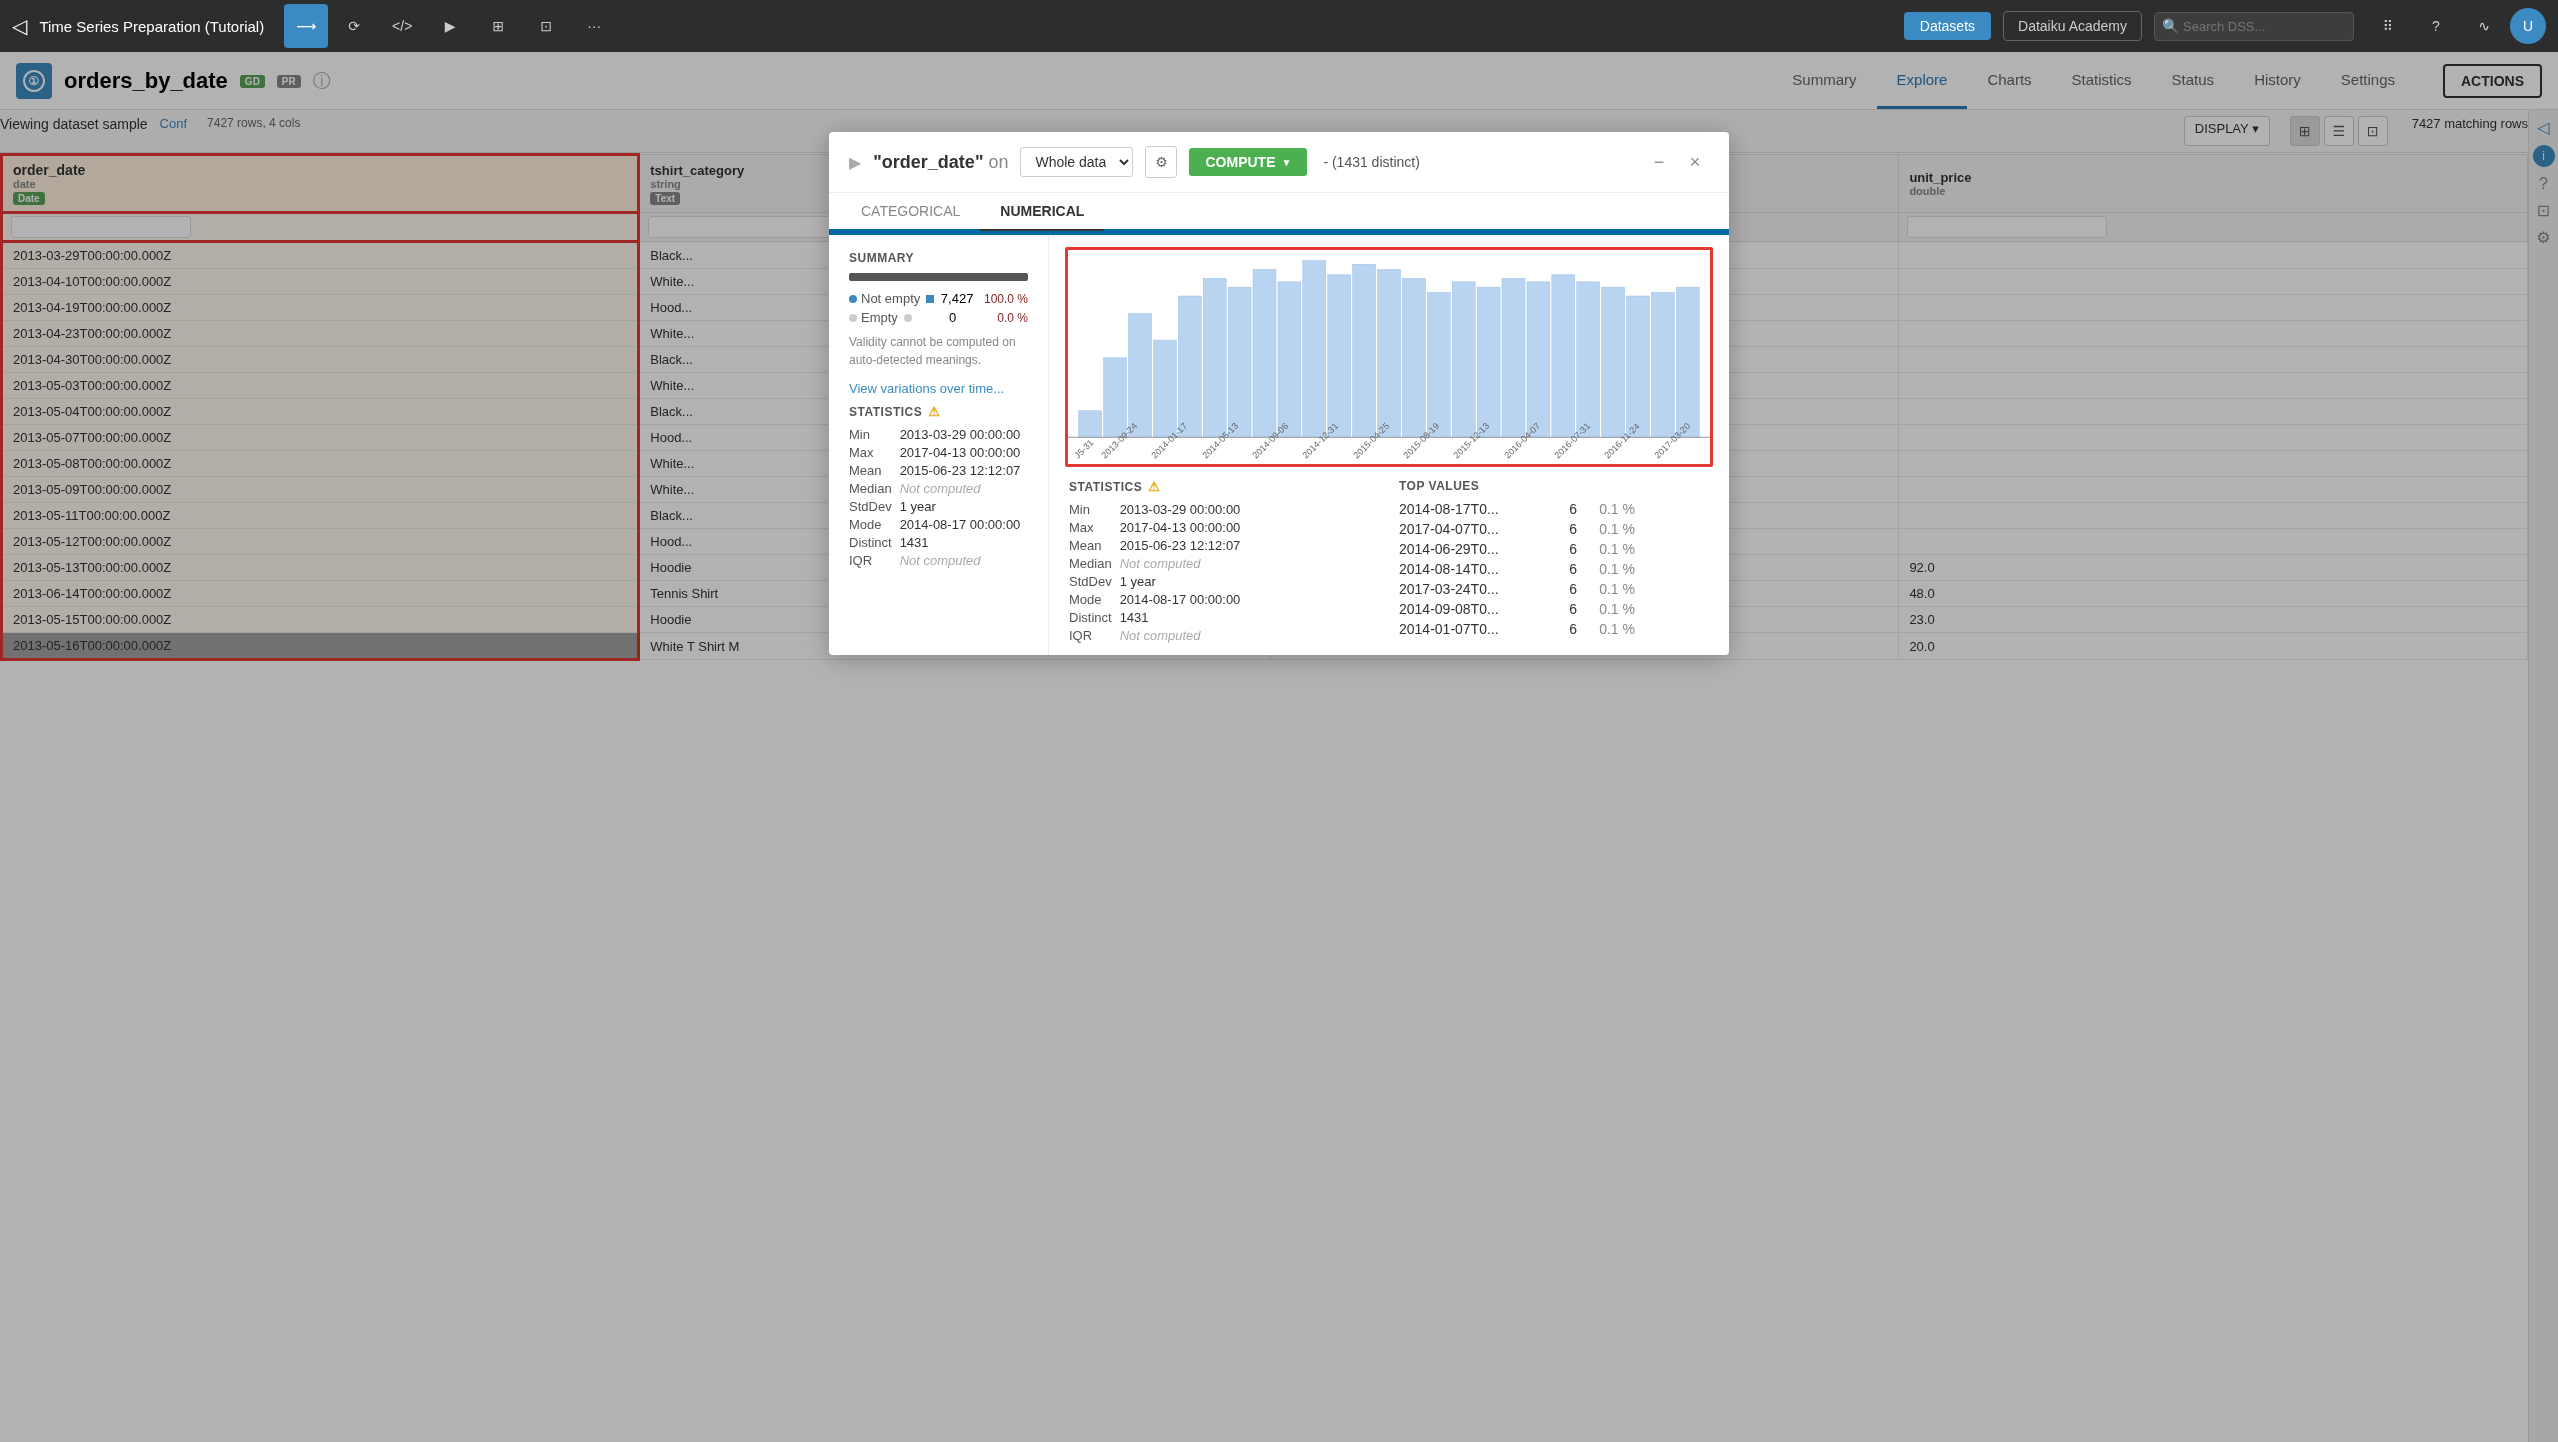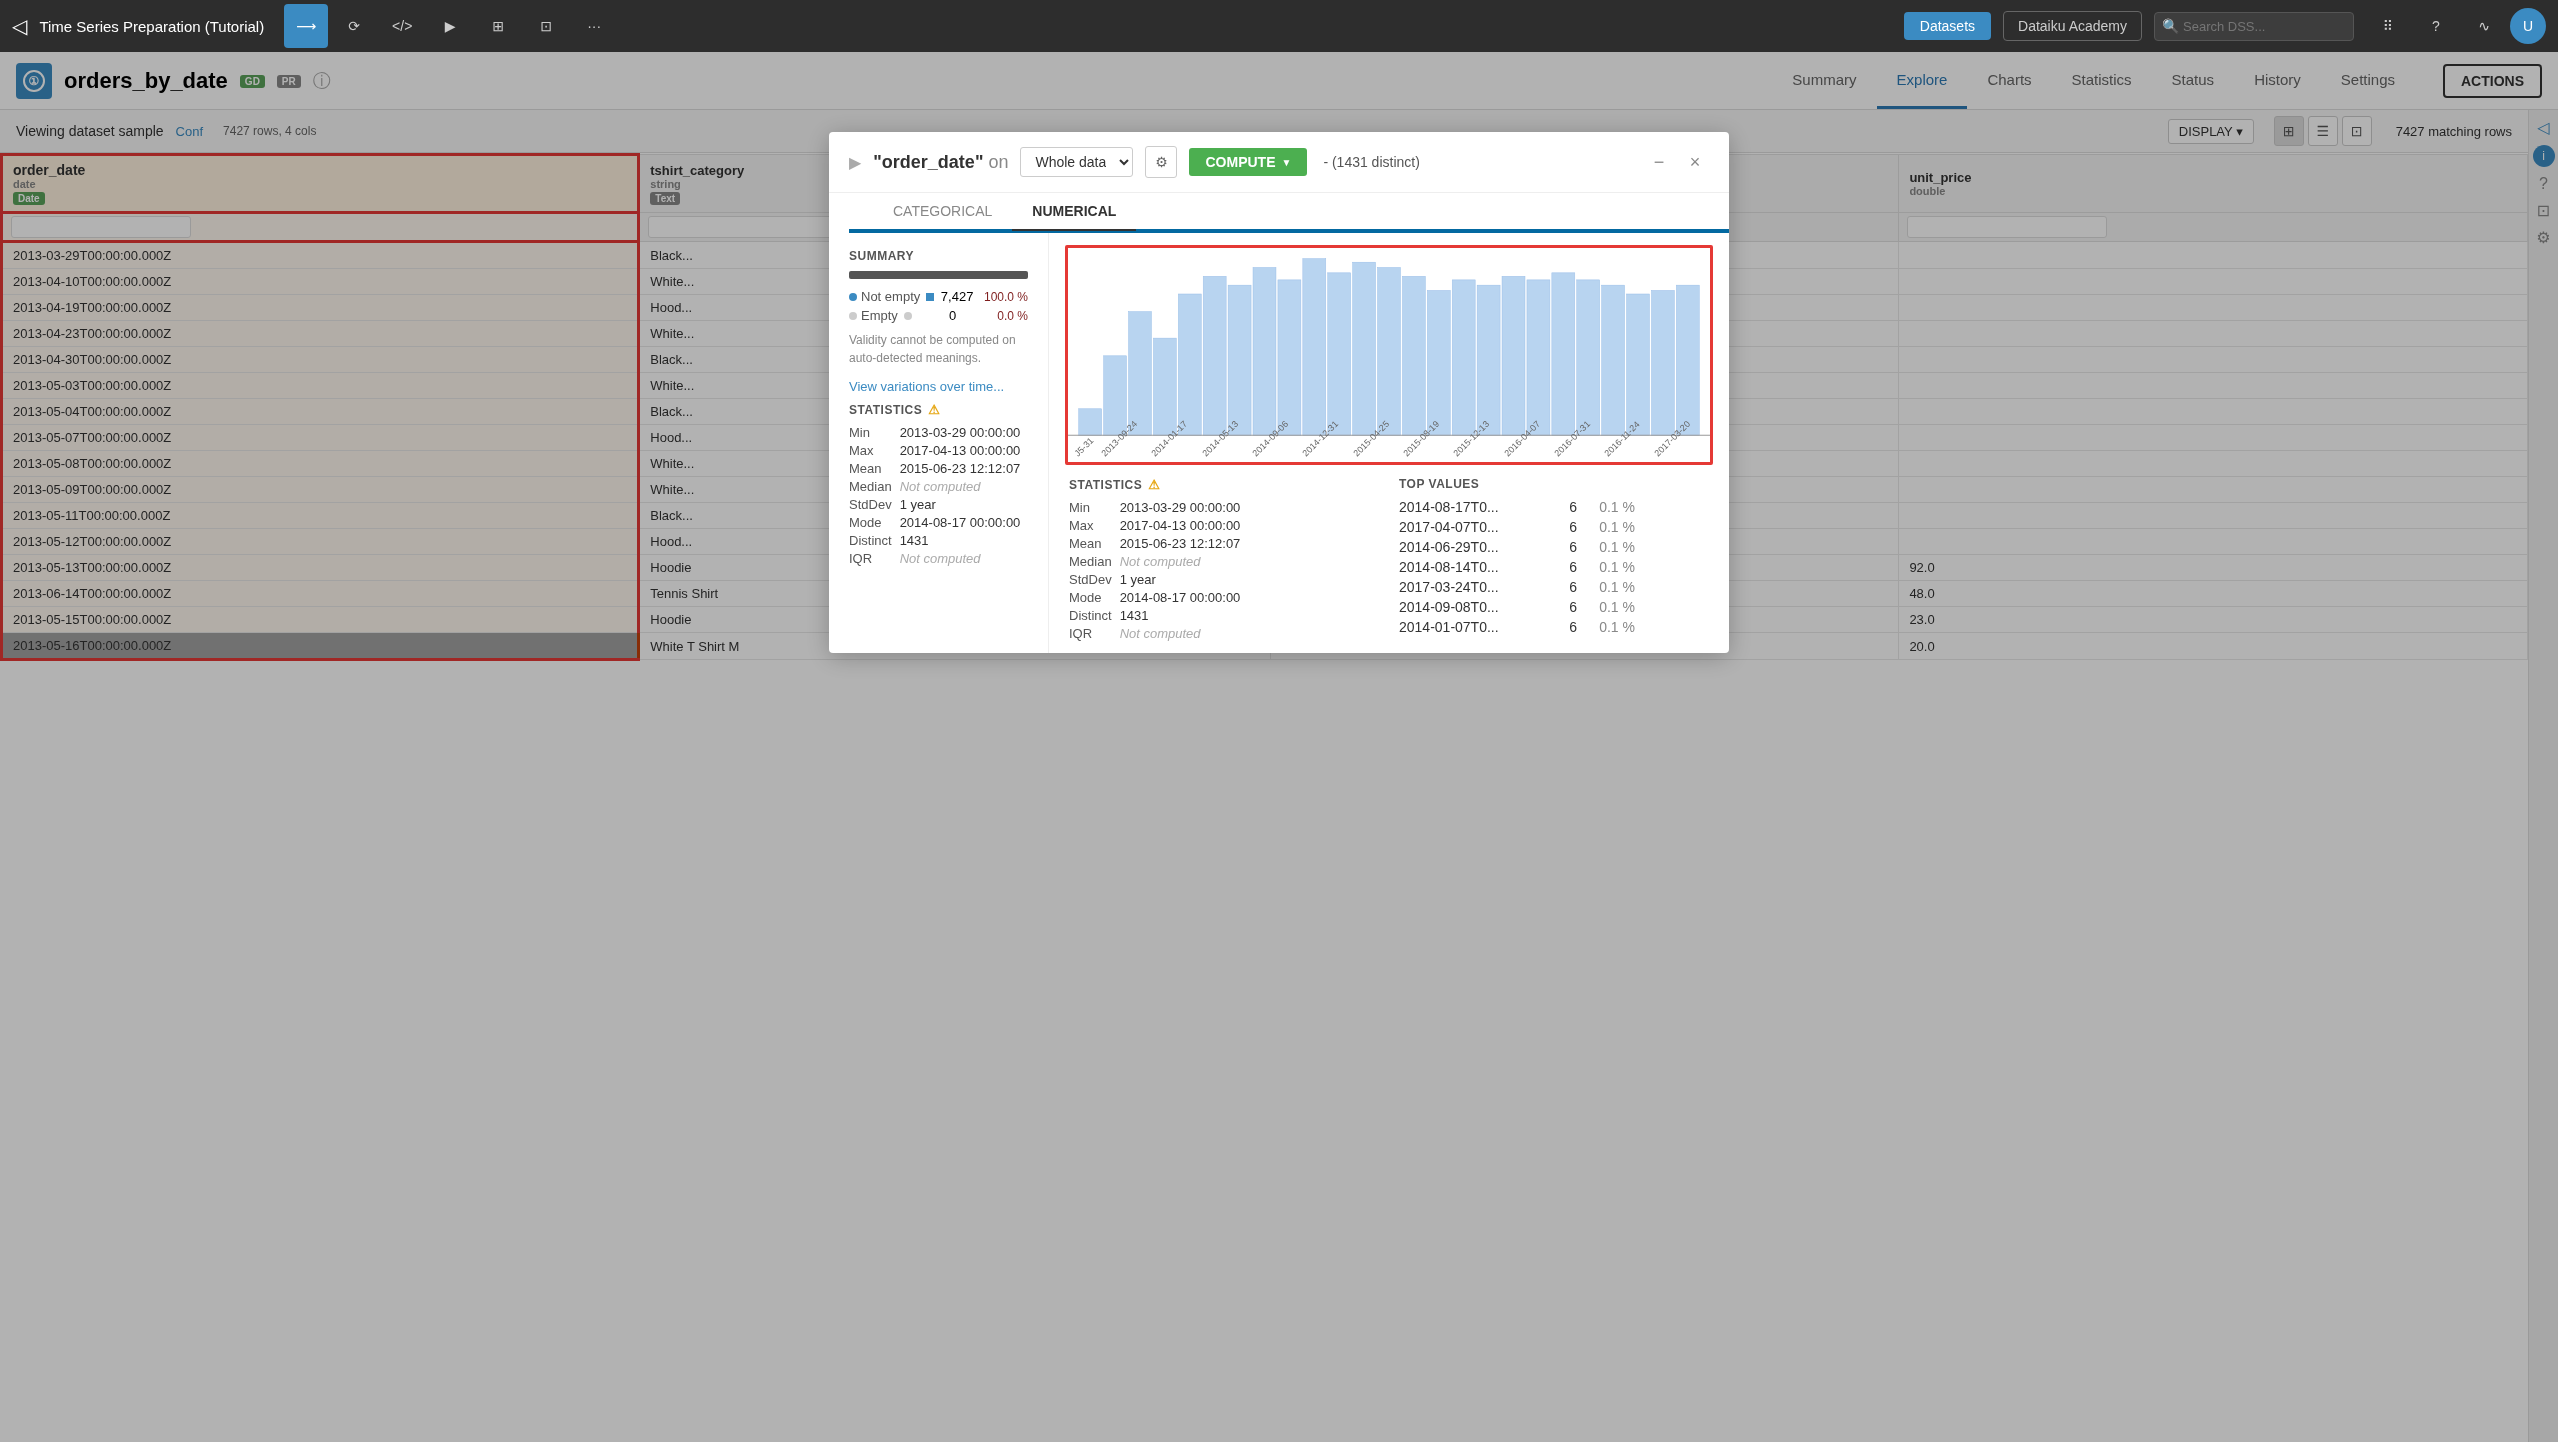--- a/index.html
+++ b/index.html
@@ -98,23 +98,22 @@
       display: flex;
       flex-direction: column;
       background: white;
       min-width: 0;
     }
 
     
     .dataset-toolbar {
       background: #f8f8f8;
       border-bottom: 1px solid #ddd;
-      padding: 6px 16px;
-      display: flex;
-      align-items: center;
+      padding: 6px 0;
+      display: flex;
       gap: 12px;
     }
     .viewing-text { font-size: 14px; color: #333; font-weight: 500; }
     .conf-link { color: #3b8bc2; cursor: pointer; font-size: 13px; }
     .rows-info { color: #666; font-size: 12px; margin-left: 8px; }
     .display-btn {
       margin-left: auto;
       background: white; border: 1px solid #ccc; padding: 4px 10px; border-radius: 3px;
       font-size: 13px; cursor: pointer; color: #333;
     }
@@ -217,23 +216,22 @@
     .modal-close-btns { display: flex; gap: 8px; margin-left: auto; }
     .modal-close-btn {
       width: 28px; height: 28px;
       display: flex; align-items: center; justify-content: center;
       color: #888; cursor: pointer; font-size: 18px;
     }
 
     
     .modal-tabs {
       display: flex;
-      border-bottom: 4px solid #0369a1;
-      padding: 0 24px;
-      margin-left: 20px;
+      border-bottom: 6px solid #0369a1;
+      padding: 0 12px;
     }
     .modal-tab {
       padding: 10px 20px;
       font-size: 14px; color: #888;
       cursor: pointer;
       border-bottom: 2px solid transparent;
       margin-bottom: -2px;
     }
     .modal-tab.active { color: #333; border-bottom: 2px solid #333; font-weight: 600; }
 

